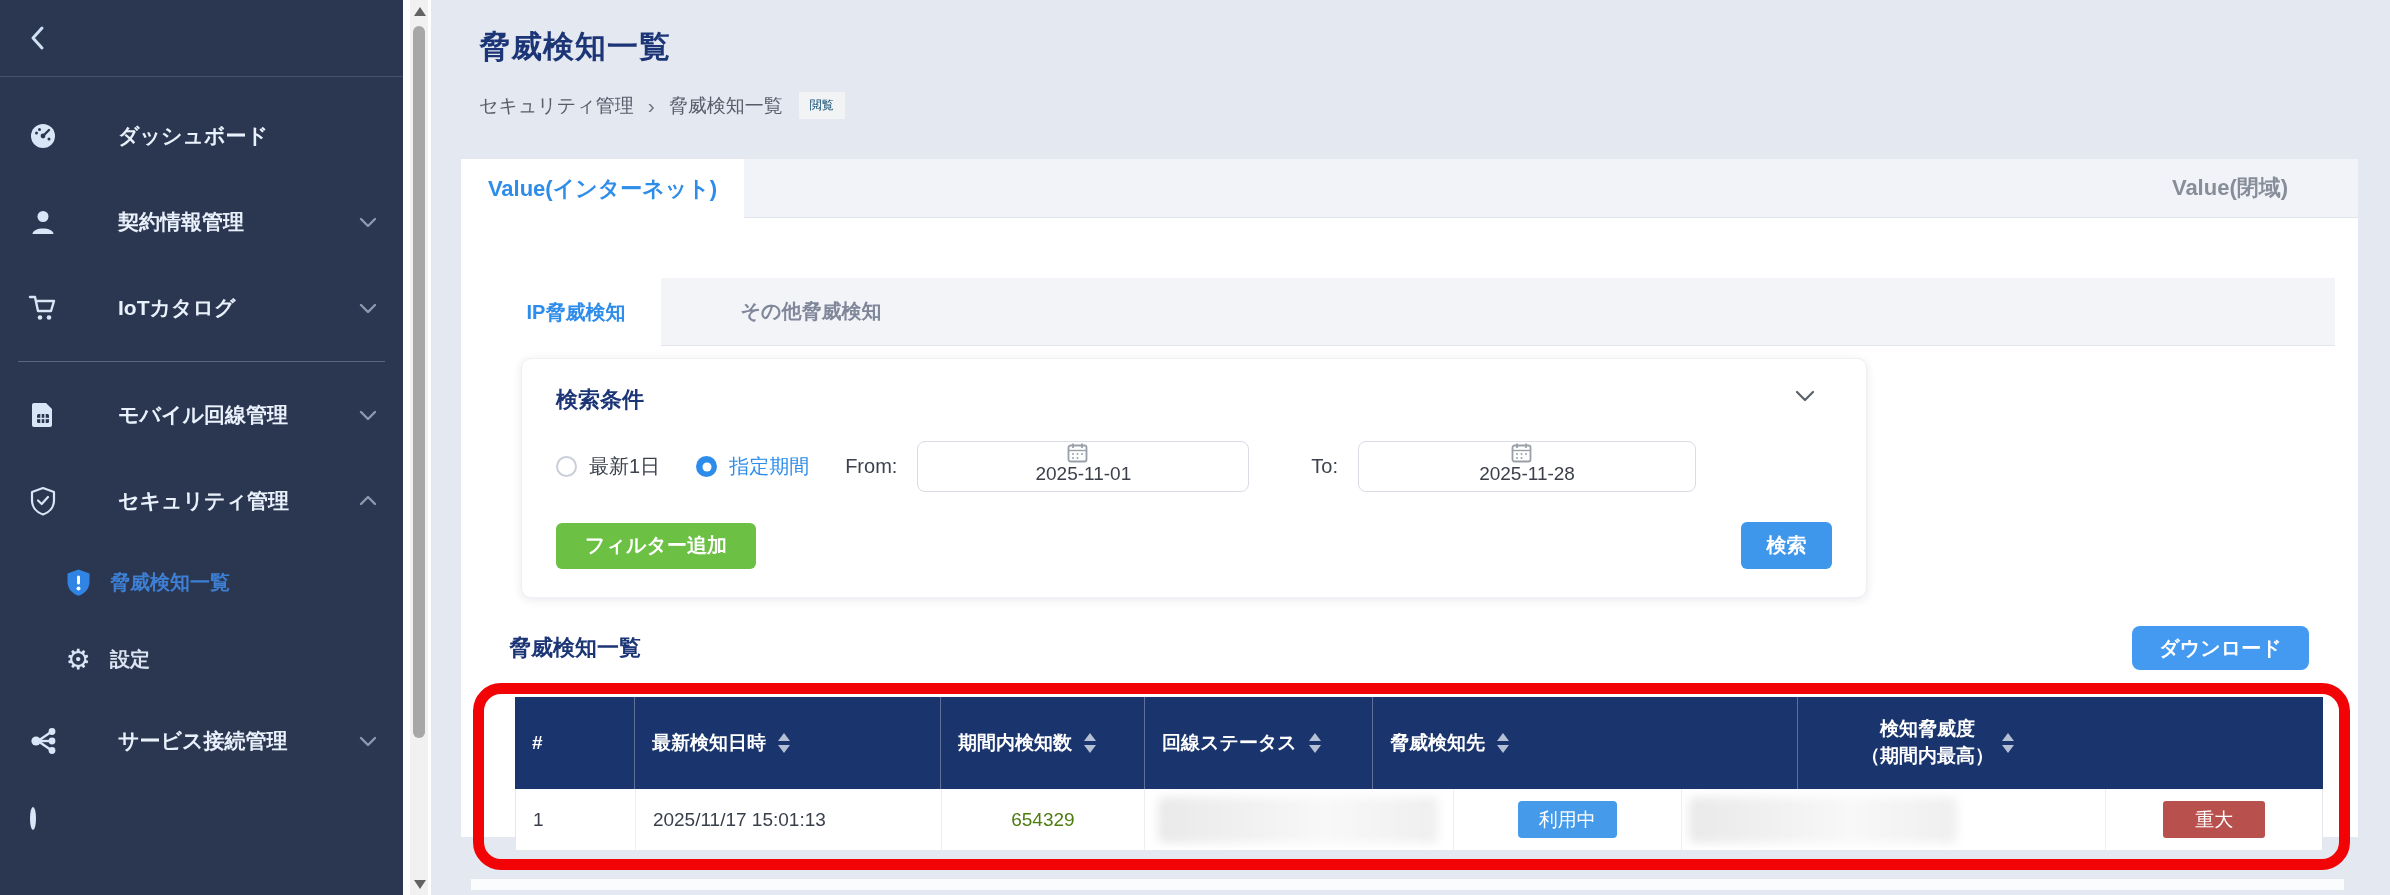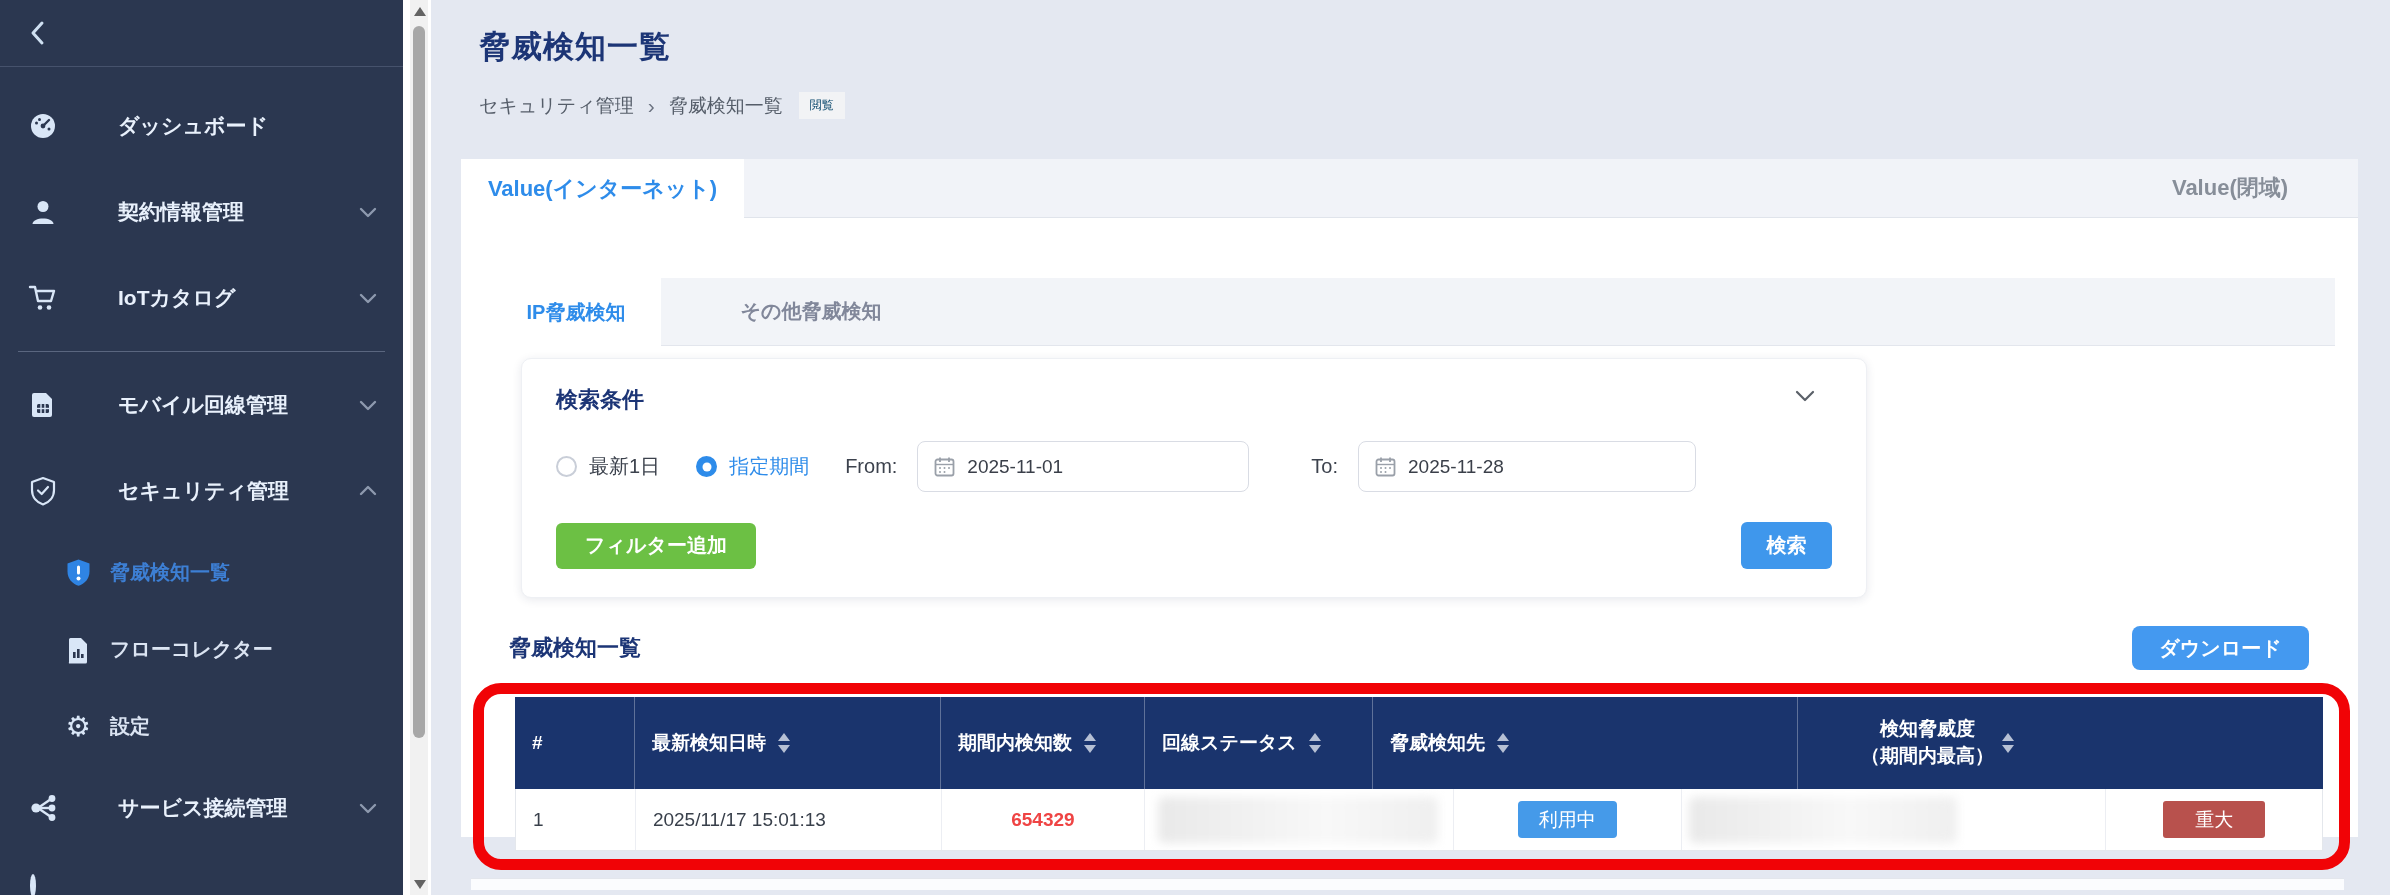--- a/index.html
+++ b/index.html
@@ -96,21 +96,21 @@
   }
   .radio-circle.checked::after {
     content: ""; position: absolute; left: 50%; top: 50%; transform: translate(-50%,-50%);
     width: 9px; height: 9px; border-radius: 50%; background: #fff;
     box-shadow: 0 0 0 3px #2e8cea;
   }
   .radio-item.sel { color: #2e8cea; }
   .cond-label { font-size: 20px; color: #3c424d; }
   .date-input {
     display: flex; align-items: center; height: 51px; border: 1px solid #d9dce4; border-radius: 8px;
-    background: #fff; padding: 0 16px; font-size: 19px; color: #3a3f49; cursor: text;
+    background: #fff; padding: 0 16px; font-size: 19px; color: #3a3f49; cursor: text; flex-direction: column;
   }
   .date-input .cal { margin-right: 12px; display: flex; }
   .btn-row { margin-top: 30px; display: flex; align-items: center; }
   .btn { border: none; border-radius: 6px; color: #fff; font-weight: bold; cursor: pointer; font-family: inherit; }
   .btn-filter { width: 200px; height: 46px; background: #6cc044; font-size: 20px; }
   .btn-search { margin-left: auto; width: 91px; height: 47px; background: #3f97ec; font-size: 20px; }
 
   
   .list-head { position: relative; top: 100px; margin: 0 49px 0 48px; display: flex; align-items: center; }
   .list-title { font-size: 22px; font-weight: bold; color: #1c3576; }
@@ -133,21 +133,21 @@
   .sort::before { content: ""; border-left: 6px solid transparent; border-right: 6px solid transparent; border-bottom: 8px solid #b6c0d4; margin-bottom: 4px; }
   .sort::after { content: ""; border-left: 6px solid transparent; border-right: 6px solid transparent; border-top: 8px solid #b6c0d4; }
   .th.center { justify-content: flex-end; padding-left: 0; }
   .th-2line { text-align: center; line-height: 1.4; }
   .trow { display: flex; height: 62px; background: #fff; border: 1px solid #e4e7ec; border-top: none; }
   .td { display: flex; align-items: center; font-size: 19px; border-right: 1px solid #eceef3; padding-left: 17px; overflow: hidden; }
   .td:last-child { border-right: none; }
   .td.center { justify-content: center; padding-left: 0; }
   .w0 { width: 120px; } .w1 { width: 306px; } .w2 { width: 204px; } .w3 { width: 309px; }
   .w4 { width: 228px; } .w5 { width: 425px; } .w6 { width: 216px; }
-  .cell-link { color: #ef4444; cursor: pointer; font-weight: bold; }
+  .cell-link { color: #4d7c0f; cursor: pointer; }
   .badge-status { width: 99px; height: 37px; border-radius: 4px; background: #459ae9; color: #fff; font-size: 19px; display: flex; align-items: center; justify-content: center; }
   .badge-severity { width: 102px; height: 37px; border-radius: 3px; background: #b8514d; color: #fff; font-size: 19px; display: flex; align-items: center; justify-content: center; }
   .blur-blob { height: 46px; border-radius: 6px; background: linear-gradient(90deg, #e9e9e9, #f8f8f8 60%, #efefef); filter: blur(5px); }
   .blob-imsi { width: 280px; margin-left: -4px; }
   .blob-dest { width: 268px; margin-left: -10px; }
 
   .peek { position: relative; top: 154px; margin: 0 14px 0 10px; height: 12px; border-top: 1px solid #e3e6ec; background: #fbfcfe; }
 
   svg { display: block; }
 </style>
@@ -248,31 +248,20 @@
       <span class="ico">
         <svg width="27" height="29" viewBox="0 0 27 29">
             <path d="M13.5 1.5 L24.5 5.5 V13.5 C24.5 20.8 19.6 25.8 13.5 27.8 C7.4 25.8 2.5 20.8 2.5 13.5 V5.5 Z" fill="#2f84e4"></path>
             <rect x="12" y="7.5" width="3" height="9" rx="1.5" fill="#ffffff"></rect>
             <circle cx="13.5" cy="20.5" r="2" fill="#ffffff"></circle>
           </svg>
       </span>
       <span class="lbl">脅威検知一覧</span>
     </div>
 
-    <div class="side-sub">
-      <span class="ico">
-        <svg width="24" height="28" viewBox="0 0 24 28">
-            <path d="M3 2 h12 l6 6 v18 a1.5 1.5 0 0 1 -1.5 1.5 h-16.5 a1.5 1.5 0 0 1 0 -1.5 v-22.5 a1.5 1.5 0 0 1 1.5 -1.5 z" fill="#d9e6f7"></path>
-            <rect x="7" y="16" width="2.6" height="6" fill="#2b3750"></rect>
-            <rect x="11" y="13" width="2.6" height="9" fill="#2b3750"></rect>
-            <rect x="15" y="18" width="2.6" height="4" fill="#2b3750"></rect>
-          </svg>
-      </span>
-      <span class="lbl">フローコレクター</span>
-    </div>
 
     <div class="side-sub">
       <span class="ico">
           <span class="gear-glyph">⚙</span>
         </span>
       <span class="lbl">設定</span>
     </div>
 
     <div class="side-item">
       <span class="ico">

